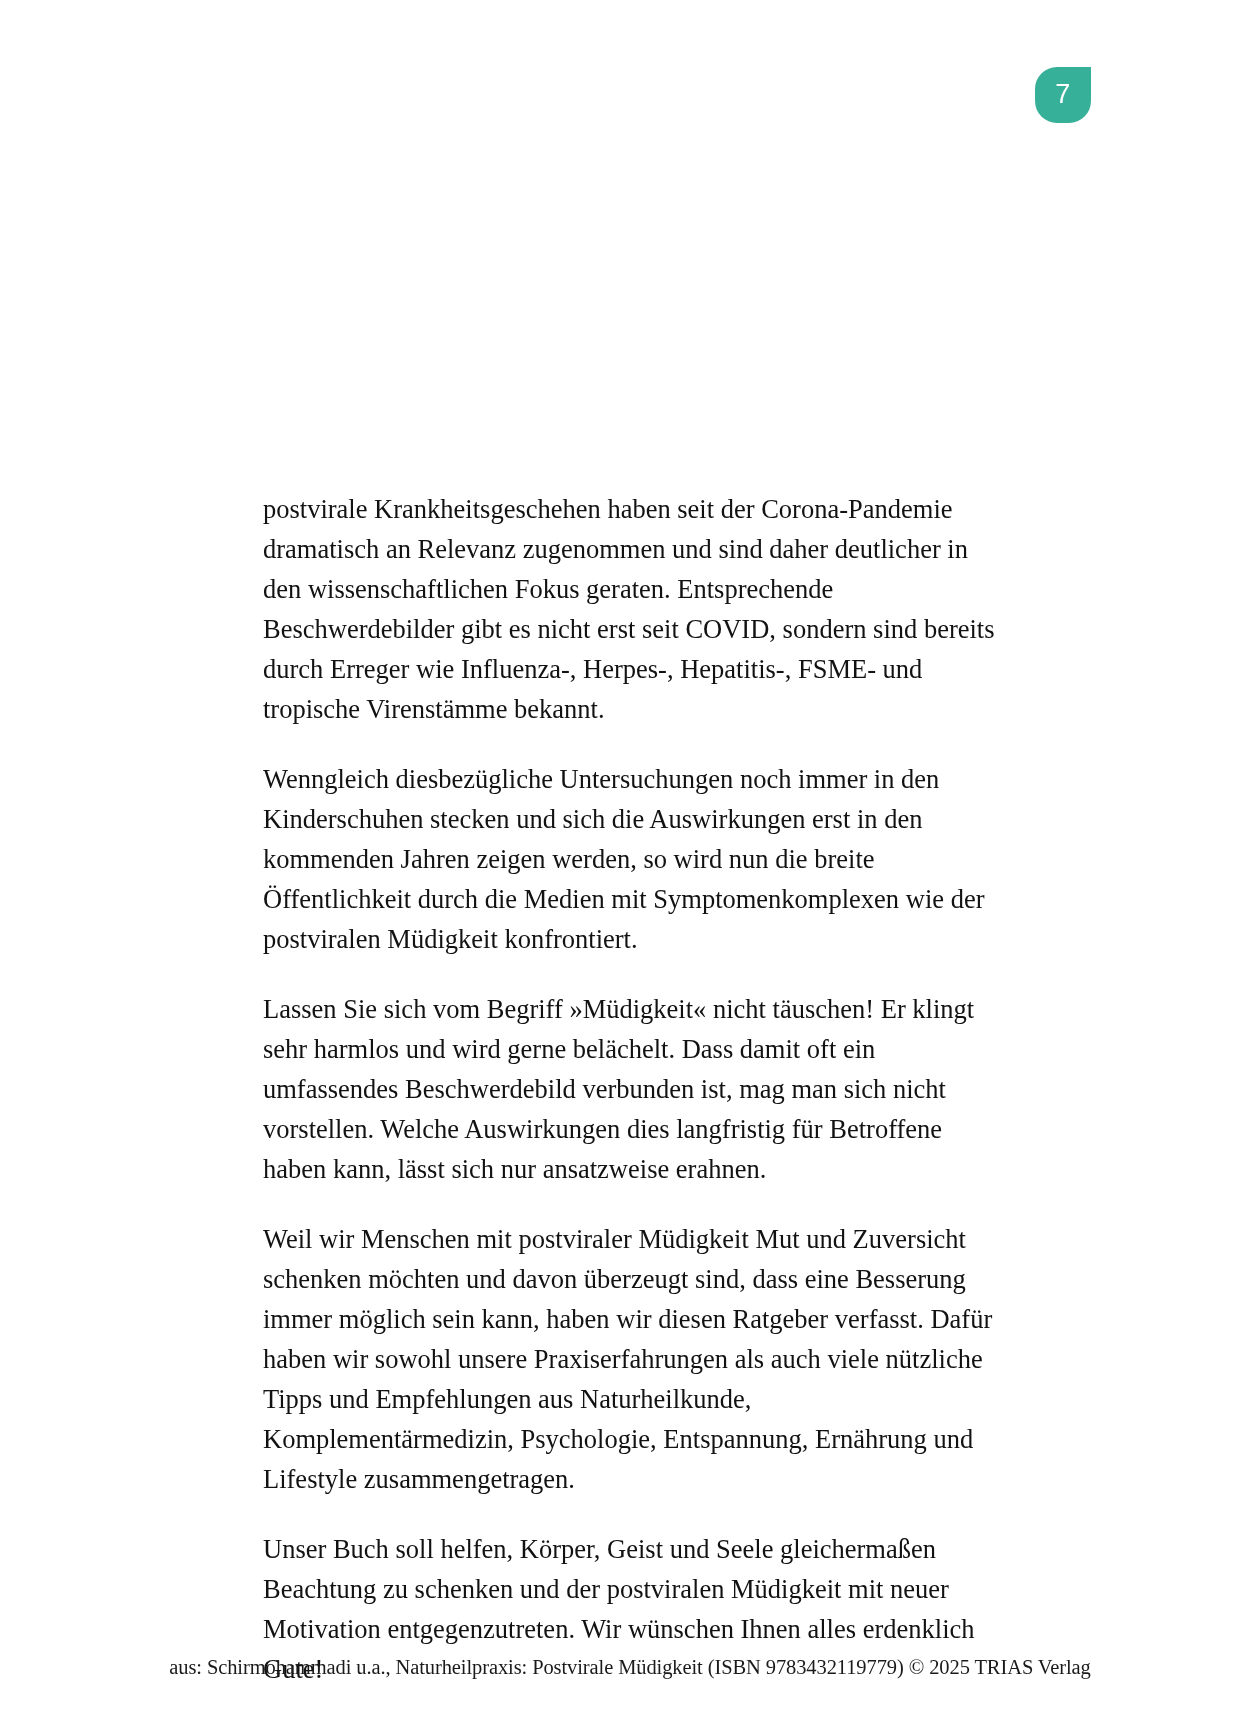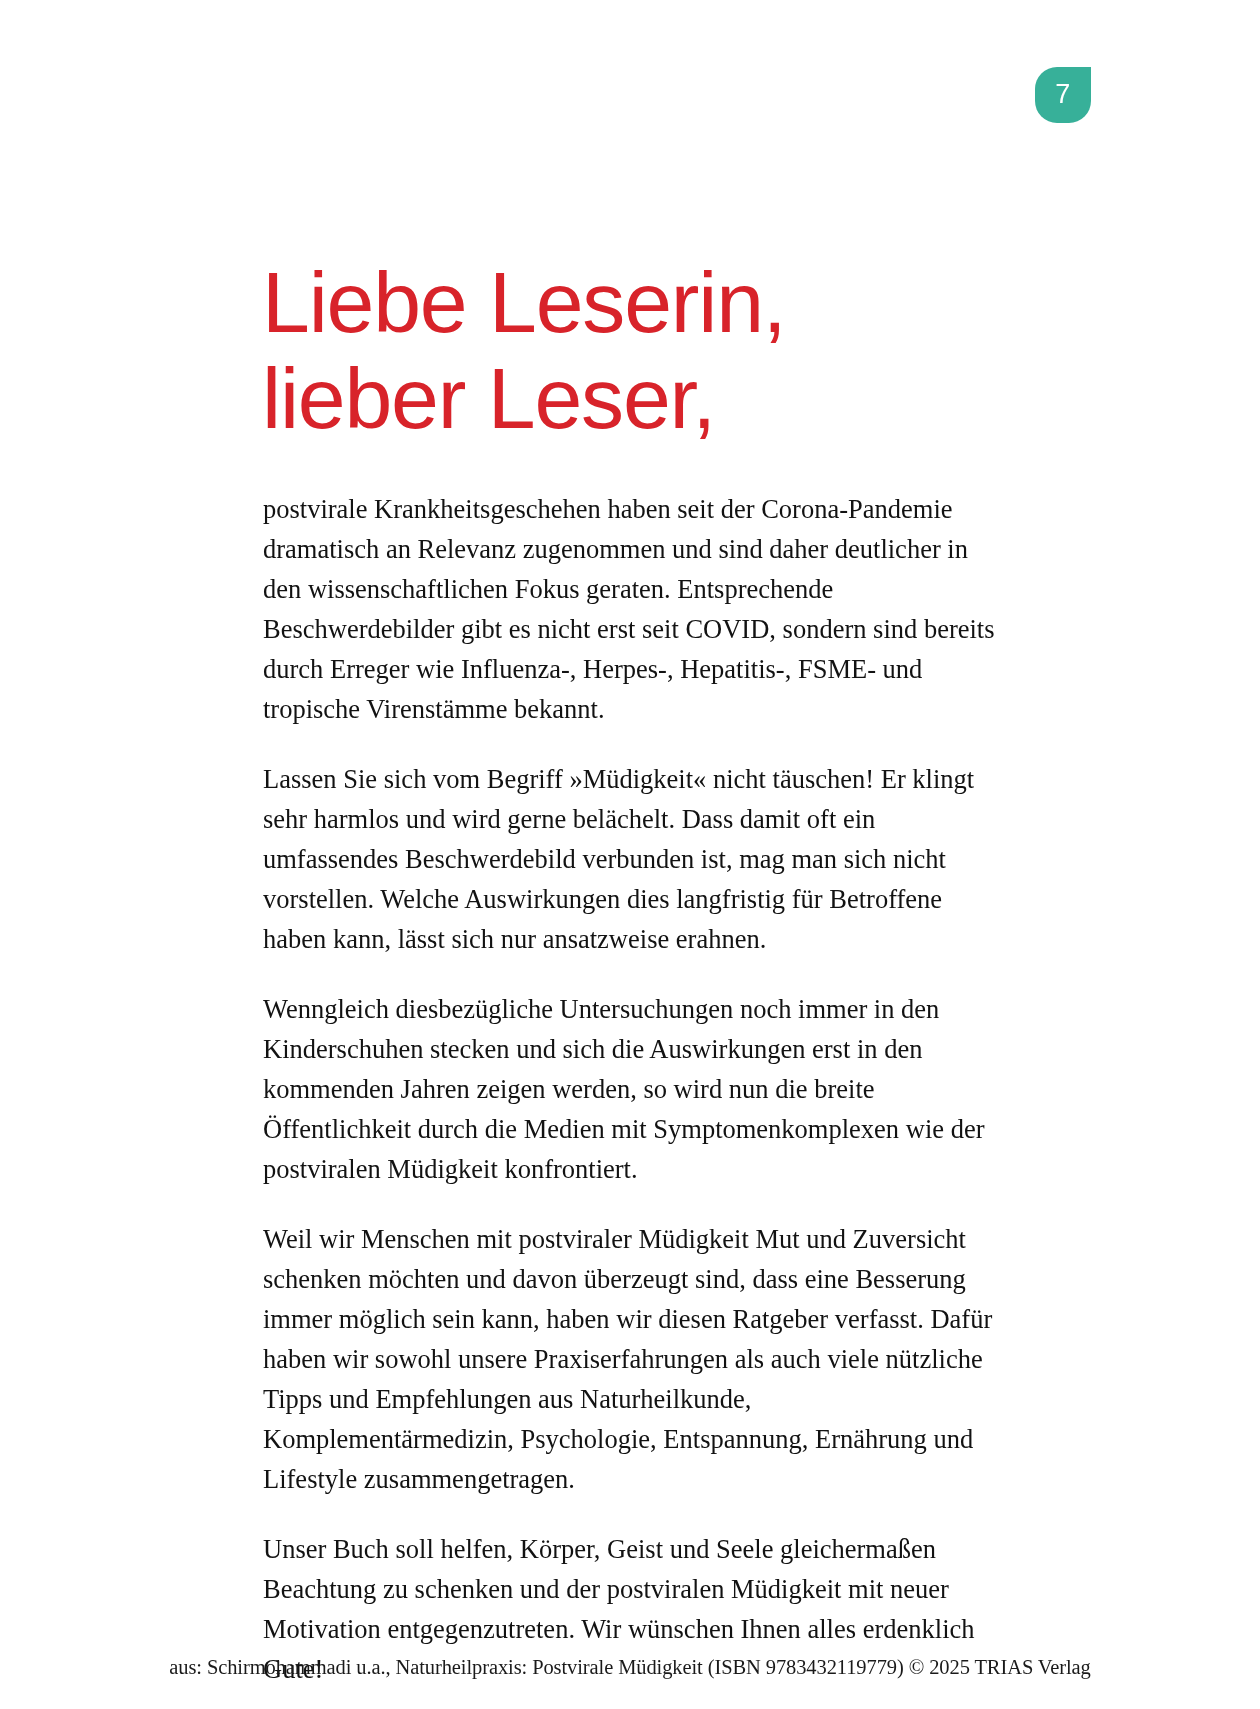--- a/index.html
+++ b/index.html
@@ -98,29 +98,25 @@
 </style>
 </head>
 <body>
 
 <div class="page">
 
   <div class="page-badge">
     <span class="page-badge-number">7</span>
   </div>
 
-  <h1 class="headline">
-    <span class="headline-line">Liebe Leserin,</span>
-    <span class="headline-line">lieber Leser,</span>
-  </h1>
 
   <div class="body-copy">
     <p>postvirale Krankheitsgeschehen haben seit der Corona-Pandemie dramatisch an Relevanz zugenommen und sind daher deutlicher in den wissenschaftlichen Fokus geraten. Entsprechende Beschwerdebilder gibt es nicht erst seit COVID, sondern sind bereits durch Erreger wie Influenza-, Herpes-, Hepatitis-, FSME- und tropische Virenstämme bekannt.</p>
+    <p>Wenngleich diesbezügliche Untersuchungen noch immer in den Kinderschuhen stecken und sich die Auswirkungen erst in den kommenden Jahren zeigen werden, so wird nun die breite Öffentlichkeit durch die Medien mit Symptomenkomplexen wie der postviralen Müdigkeit konfrontiert.</p>
     <p>Lassen Sie sich vom Begriff »Müdigkeit« nicht täuschen! Er klingt sehr harmlos und wird gerne belächelt. Dass damit oft ein umfassendes Beschwerdebild verbunden ist, mag man sich nicht vorstellen. Welche Auswirkungen dies langfristig für Betroffene haben kann, lässt sich nur ansatzweise erahnen.</p>
-    <p>Wenngleich diesbezügliche Untersuchungen noch immer in den Kinderschuhen stecken und sich die Auswirkungen erst in den kommenden Jahren zeigen werden, so wird nun die breite Öffentlichkeit durch die Medien mit Symptomenkomplexen wie der postviralen Müdigkeit konfrontiert.</p>
     <p>Weil wir Menschen mit postviraler Müdigkeit Mut und Zuversicht schenken möchten und davon überzeugt sind, dass eine Besserung immer möglich sein kann, haben wir diesen Ratgeber verfasst. Dafür haben wir sowohl unsere Praxiserfahrungen als auch viele nützliche Tipps und Empfehlungen aus Naturheilkunde, Komplementärmedizin, Psychologie, Entspannung, Ernährung und Lifestyle zusammengetragen.</p>
     <p>Unser Buch soll helfen, Körper, Geist und Seele gleichermaßen Beachtung zu schenken und der postviralen Müdigkeit mit neuer Motivation entgegenzutreten. Wir wünschen Ihnen alles erdenklich Gute!</p>
 
   </div>
 
   <div class="footer">
     <span>aus: Schirmohammadi u.a., Naturheilpraxis: Postvirale Müdigkeit (ISBN 9783432119779) © 2025 TRIAS Verlag</span>
   </div>
 
 </div>

